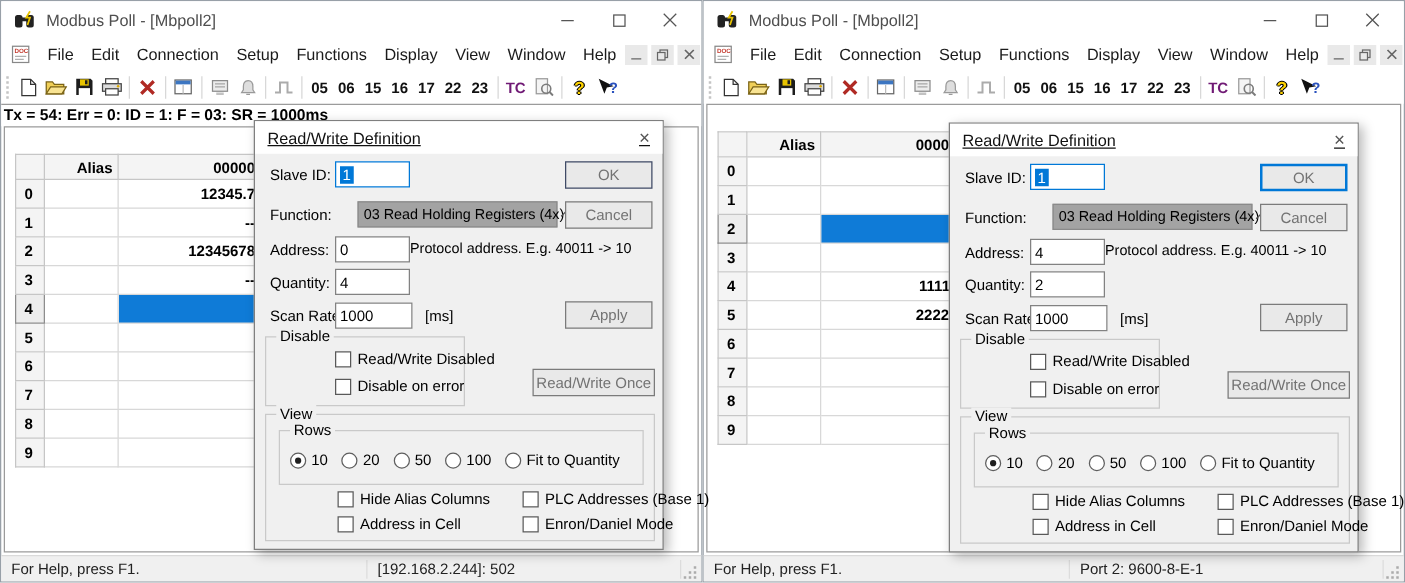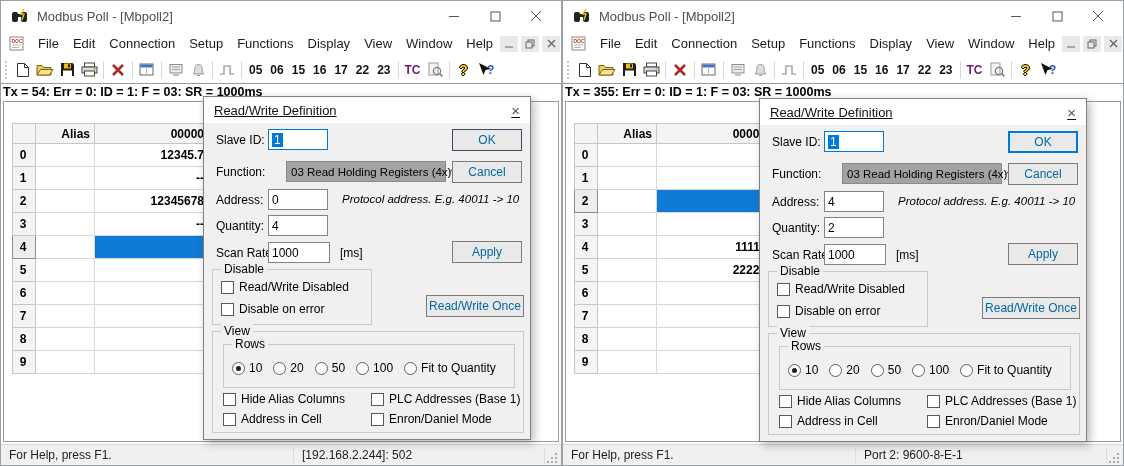--- a/index.html
+++ b/index.html
@@ -76,29 +76,29 @@
   .inp { position: absolute; height: 21px; background: #fff; border: 1px solid #828282;
          display: flex; align-items: center; padding-left: 3px; }
   .inp.focused { border-color: #0078d7; }
   .sel-text { background: #0078d7; color: #fff; padding: 0 2px; }
   .combo { position: absolute; left: 82px; top: 38px; width: 160px; height: 21px; background: #a3a3a3;
            border: 1px solid #8a8a8a; display: flex; align-items: center; padding: 0 4px; white-space: nowrap; }
   .combo-text { flex: 1; font-size: 11.5px; }
   .chev { width: 7px; height: 7px; border-right: 1.6px solid #555; border-bottom: 1.6px solid #555;
           transform: rotate(45deg); margin: -3px 2px 0 0; }
   .btn { position: absolute; height: 22px; background: #e9e9e9; border: 1px solid #7b7b7b;
-         display: flex; align-items: center; justify-content: center; font-size: 12px; color: #0369a1; }
+         display: flex; align-items: center; justify-content: center; font-size: 12px; color: #737373; }
   .btn.default-dark { border: 1.5px solid #3f4a66; }
   .btn.default-blue { border: 2px solid #0078d7; }
-  .hint { position: absolute; left: 138px; top: 70px; font-size: 11.5px; white-space: nowrap; font-style: italic; }
+  .hint { position: absolute; left: 124px; top: 70px; font-size: 11.5px; white-space: nowrap; }
   .groupbox { position: absolute; border: 1px solid #c9c9c9; }
   .gb-label { position: absolute; top: -8px; left: 8px; background: #f0f0f0; padding: 0 3px; font-size: 12px; }
   .checkbox { width: 13px; height: 13px; background: #fff; border: 1px solid #595959;
               display: inline-block; flex: none; }
-  .cb-item { position: absolute; display: flex; align-items: center; gap: 5px; white-space: nowrap; }
+  .cb-item { position: absolute; display: flex; align-items: center; gap: 5px; white-space: nowrap; margin-left: 47px; }
   .radio { width: 13px; height: 13px; border: 1px solid #5e5e5e; border-radius: 50%;
            background: #fff; position: relative; flex: none; }
   .radio.on::after { content: ""; position: absolute; inset: 3px; background: #1f1f1f; border-radius: 50%; }
   .radio-row { position: absolute; left: 8px; top: 16px; display: flex; align-items: center; gap: 11px; }
   .radio-item { display: flex; align-items: center; gap: 4px; white-space: nowrap; }
 </style>
 </head>
 <body>
 
 <div class="stage">
@@ -583,21 +583,20 @@
       <span class="tb-sep"></span>
       <span class="tb-btn qmark">?</span>
       <span class="tb-btn">
           <svg width="18" height="15">
             <path d="M2 1l4.5 12 2-5 5.5-1z" fill="#111"></path>
             <text x="10" y="12" font-size="12" font-weight="bold" fill="#2a52be">?</text>
           </svg>
         </span>
     </div>
 
-    <div class="txline">Tx = 355: Err = 0: ID = 1: F = 03: SR = 1000ms</div>
 
     <div class="client">
       <table class="grid">
         <tbody>
             <tr>
           <td class="hdr c-num"></td>
           <td class="hdr c-alias">Alias</td>
           <td class="hdr c-val">00000</td>
         </tr>
         <tr>

